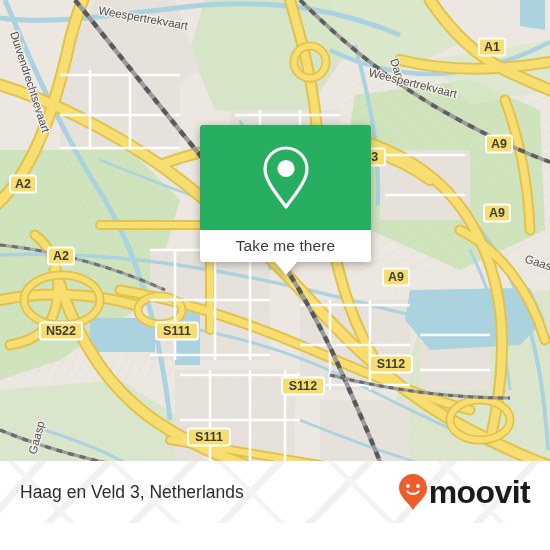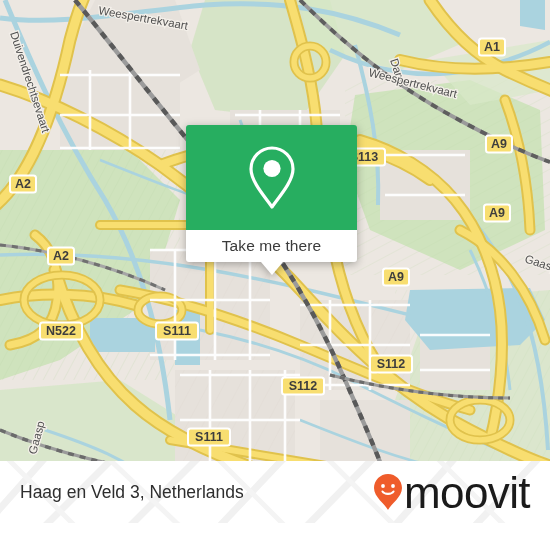--- a/index.html
+++ b/index.html
@@ -10,21 +10,21 @@
     background:#fff;
   }
   .app{position:relative;width:550px;height:550px;overflow:hidden;}
 
   
   .map{position:absolute;left:0;top:0;width:550px;height:488px;overflow:hidden;background:#e9e4df;}
   .map-canvas{position:absolute;left:0;top:0;width:550px;height:488px;}
 
   
   .popup{
-    position:absolute;left:178px;top:125px;width:171px;
+    position:absolute;left:192px;top:125px;width:171px;
     filter:drop-shadow(0 2px 4px rgba(0,0,0,0.30));
     padding-left:8px;
   }
   .popup-top{
     height:105px;border-radius:3px 3px 0 0;
     display:flex;align-items:center;justify-content:center;
   }
   .popup-bottom{
     height:32px;background:#ffffff;border-radius:0 0 3px 3px;
     display:flex;align-items:center;justify-content:center;
@@ -60,21 +60,21 @@
   }
   .footer-addr{
     position:relative;z-index:2;
     margin-left:20px;font-size:17.5px;color:#2e2e2e;white-space:nowrap;
   }
   .brand{
     position:relative;z-index:2;
     margin-right:20px;display:flex;align-items:center;gap:1px;
   }
   .brand-word{
-    font-size:44px;font-weight:normal;color:#1b1b1b;letter-spacing:-0.6px;
+    font-size:32px;font-weight:bold;color:#1b1b1b;letter-spacing:-0.6px;
     line-height:33px;
   }
 </style>
 </head>
 <body>
 
 <div class="app">
 
   <div class="map" style="background: rgb(233, 228, 223);">
     <svg class="map-canvas" viewBox="0 0 550 488">

